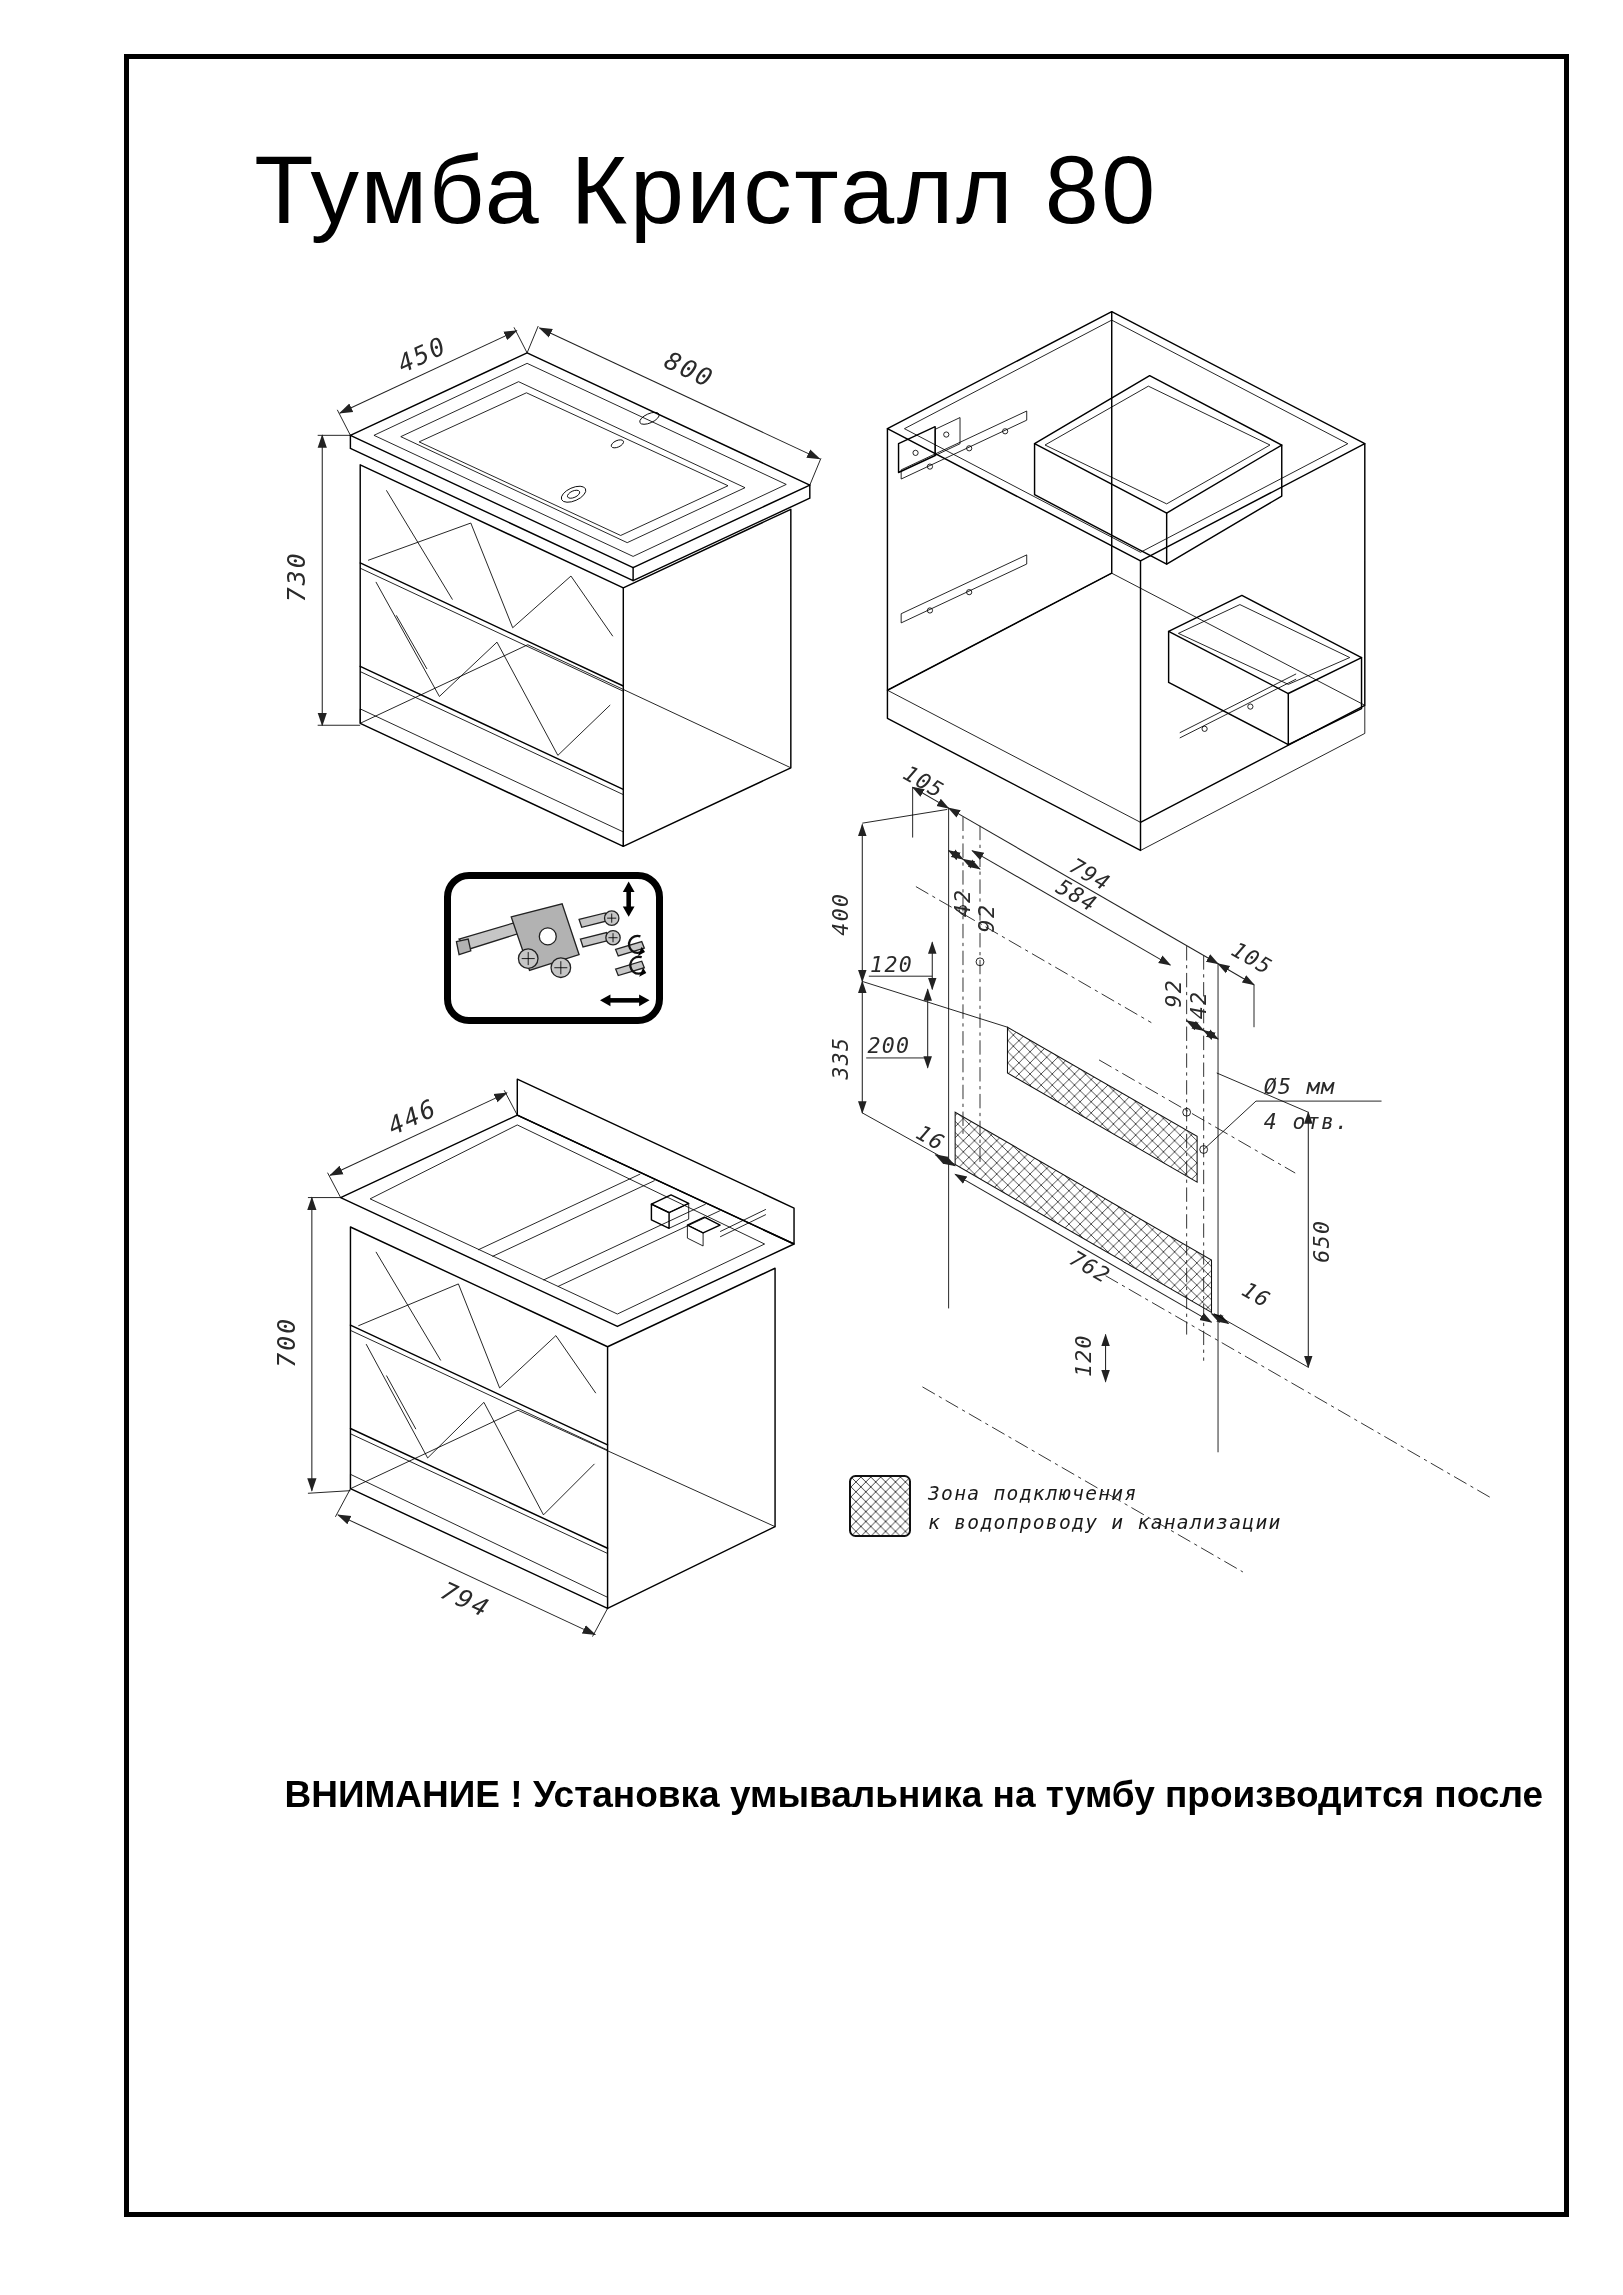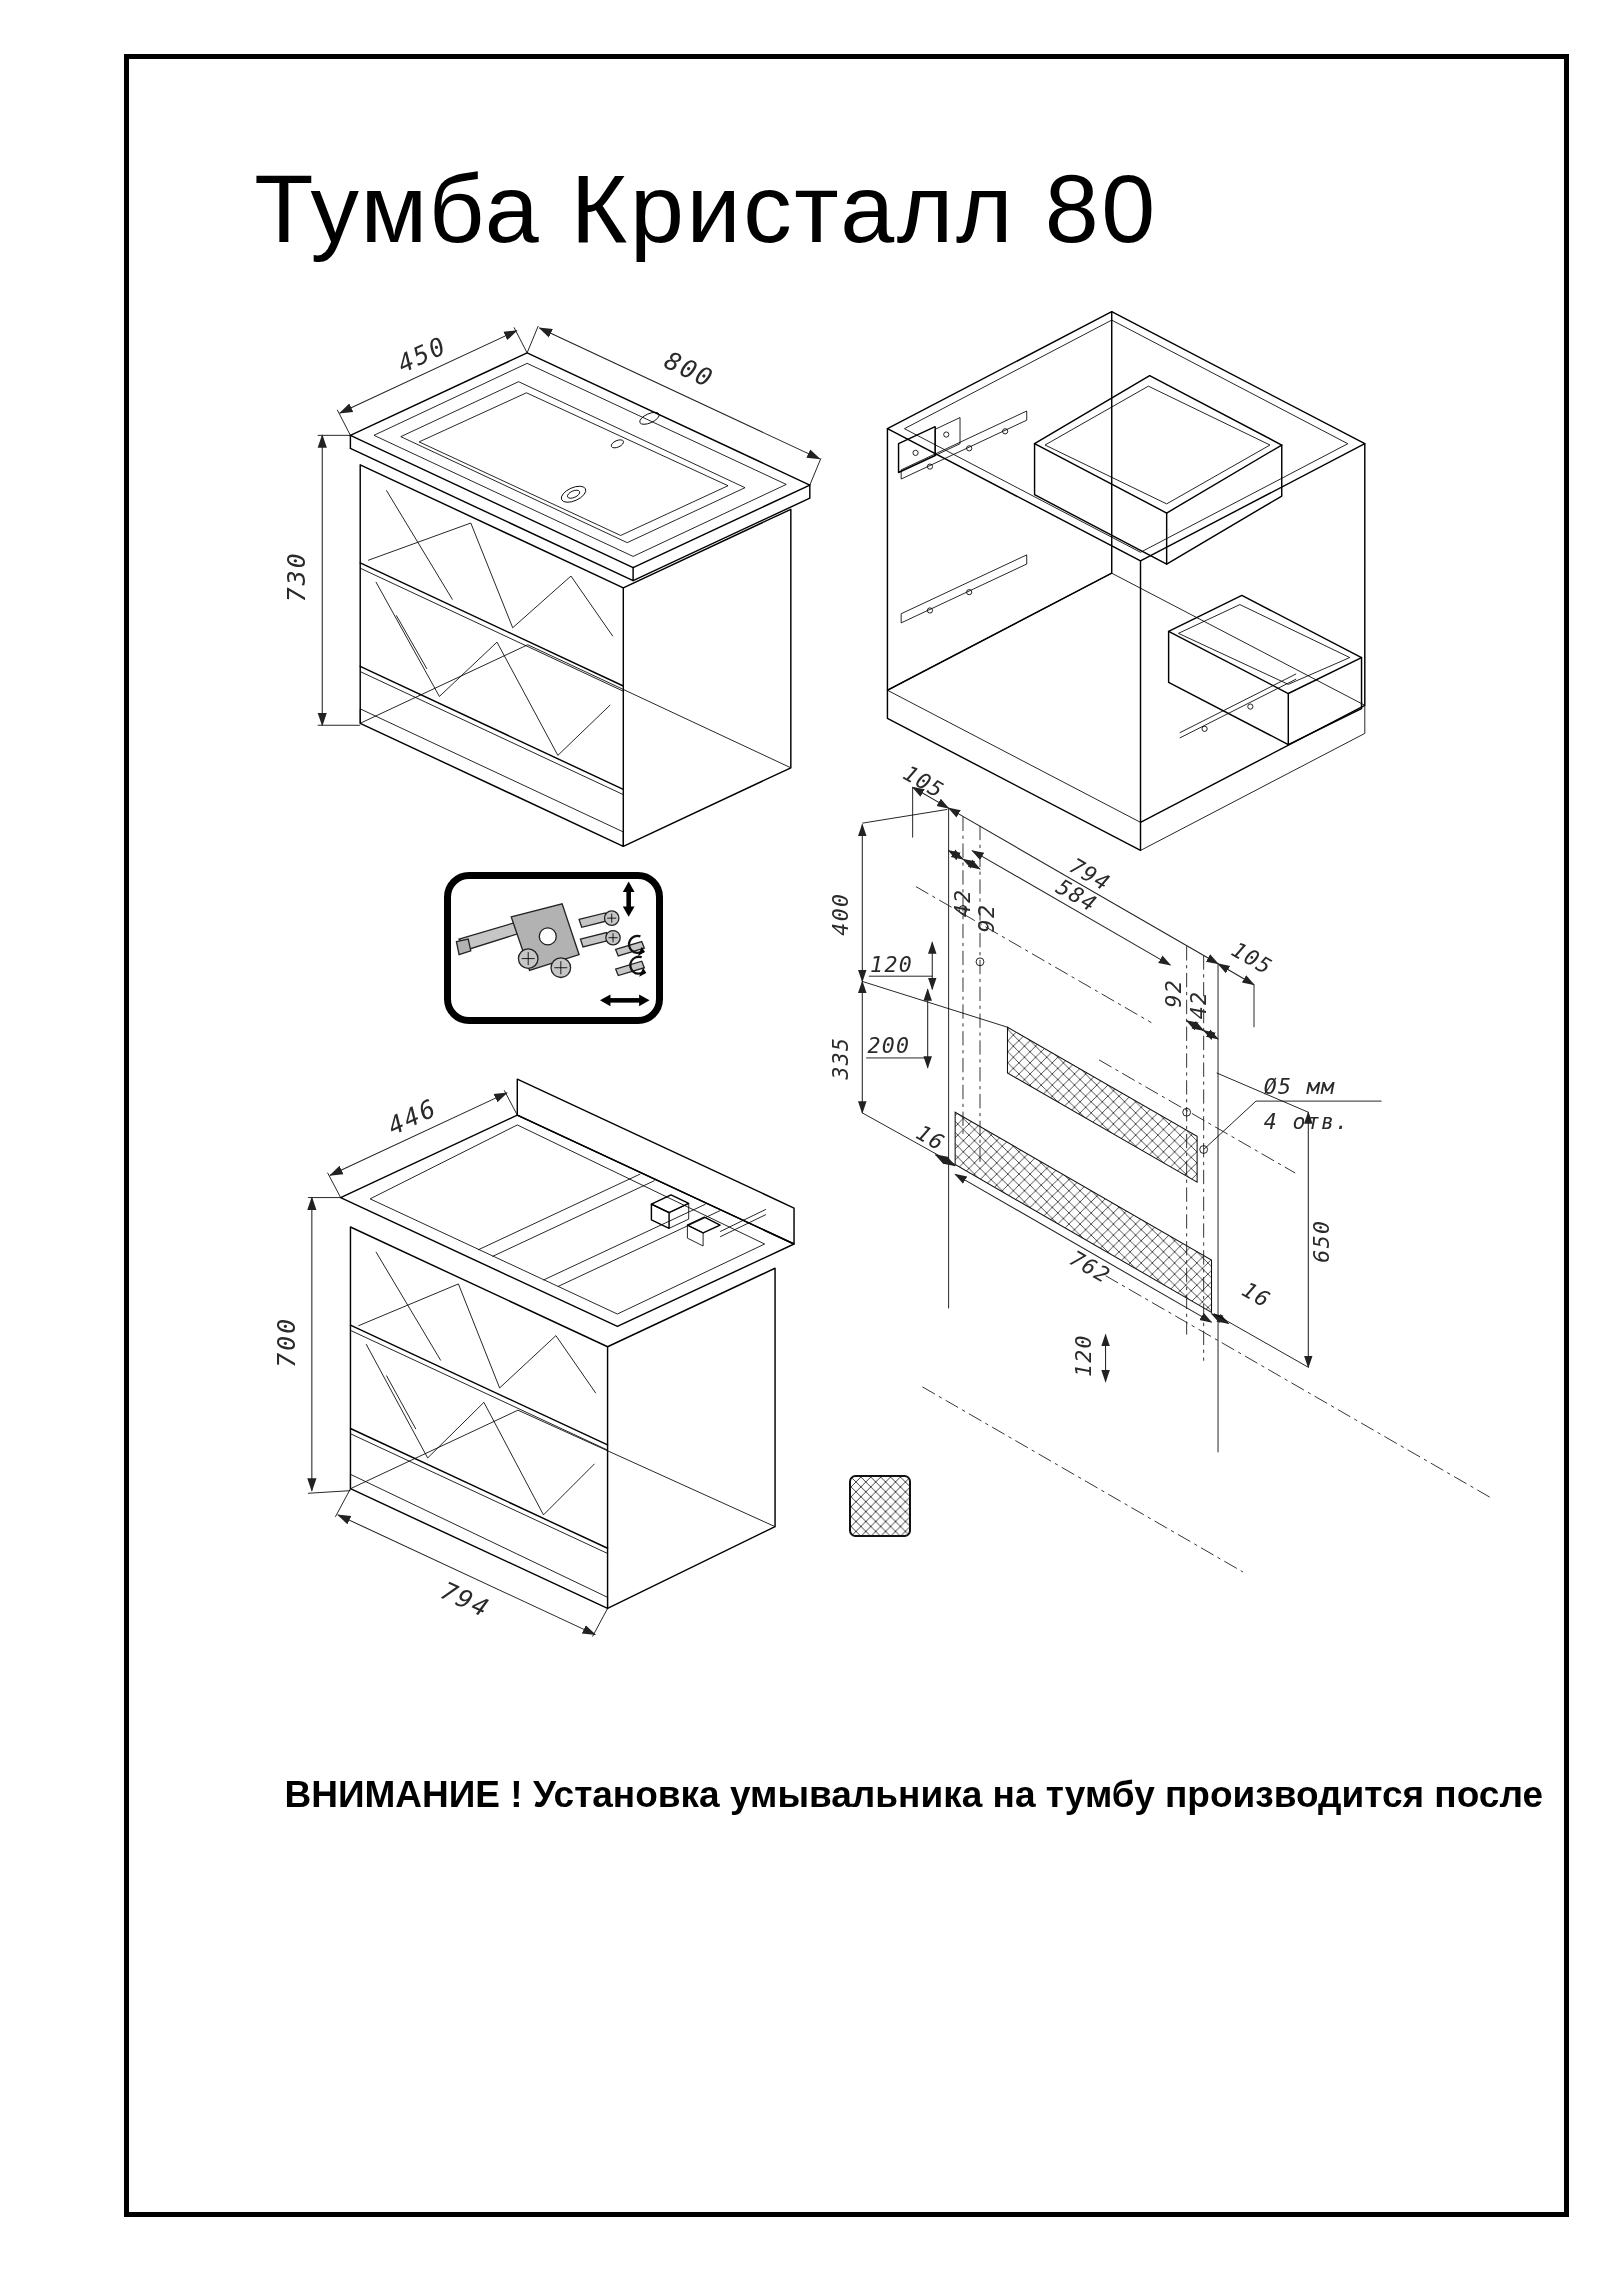--- a/index.html
+++ b/index.html
@@ -1,21 +1,21 @@
 <!DOCTYPE html>
 <html style="font-size:10.5px"><head>
 <meta charset="utf-8">
 <style>
   html,body{margin:0;padding:0;background:#e8e8e8;}
   .page{position:relative;width:1623px;height:2295px;background:#ffffff;overflow:hidden;
         font-family:"Liberation Sans",sans-serif;}
   .frame{position:absolute;left:124px;top:54px;width:1445px;height:2163px;
          border:5.9px solid #000;box-sizing:border-box;}
   .title{position:absolute;left:124px;top:134px;width:1164px;text-align:center;
-         font-size:97px;font-weight:400;letter-spacing:2.6px;color:#000;white-space:nowrap;margin-top:19px;}
+         font-size:97px;font-weight:400;letter-spacing:2.6px;color:#000;white-space:nowrap;}
   .dwg{position:absolute;}
   svg{display:block;overflow:visible;}
   .ln{stroke:#000;stroke-width:2.2;fill:none;stroke-linejoin:round;stroke-linecap:round;}
   .lt{stroke:#000;stroke-width:1.3;fill:none;}
   .dim{stroke:#222;stroke-width:1.6;fill:none;}
   .cl{stroke:#222;stroke-width:1.4;fill:none;stroke-dasharray:22 7 5 7;}
   .dimtxt{font-family:"DejaVu Sans Mono",monospace;font-style:italic;font-size:38px;
           fill:#2a2a2a;letter-spacing:3px;}
   .dimtxt2{font-family:"DejaVu Sans Mono",monospace;font-style:italic;font-size:33px;
           fill:#2a2a2a;letter-spacing:2px;}
@@ -343,19 +343,23 @@
     <div class="swatch">
       <svg width="58" height="58" viewBox="0 0 88 88">
         <defs>
           <pattern id="xh2" width="15" height="15" patternUnits="userSpaceOnUse">
             <path d="M0,15 L15,0 M0,0 L15,15" stroke="#222" stroke-width="1.3" fill="none"></path>
           </pattern>
         </defs>
         <rect x="0" y="0" width="88" height="88" fill="url(#xh2)"></rect>
       </svg>
     </div>
+    <div class="ltxt">
+      <div>Зона подключения</div>
+      <div>к водопроводу и канализации</div>
+    </div>
   </div>
 
   <div class="warning">
     <div>ВНИМАНИЕ ! Установка умывальника на тумбу производится после</div>
   </div>
 </div>
 
 
 </body></html>

